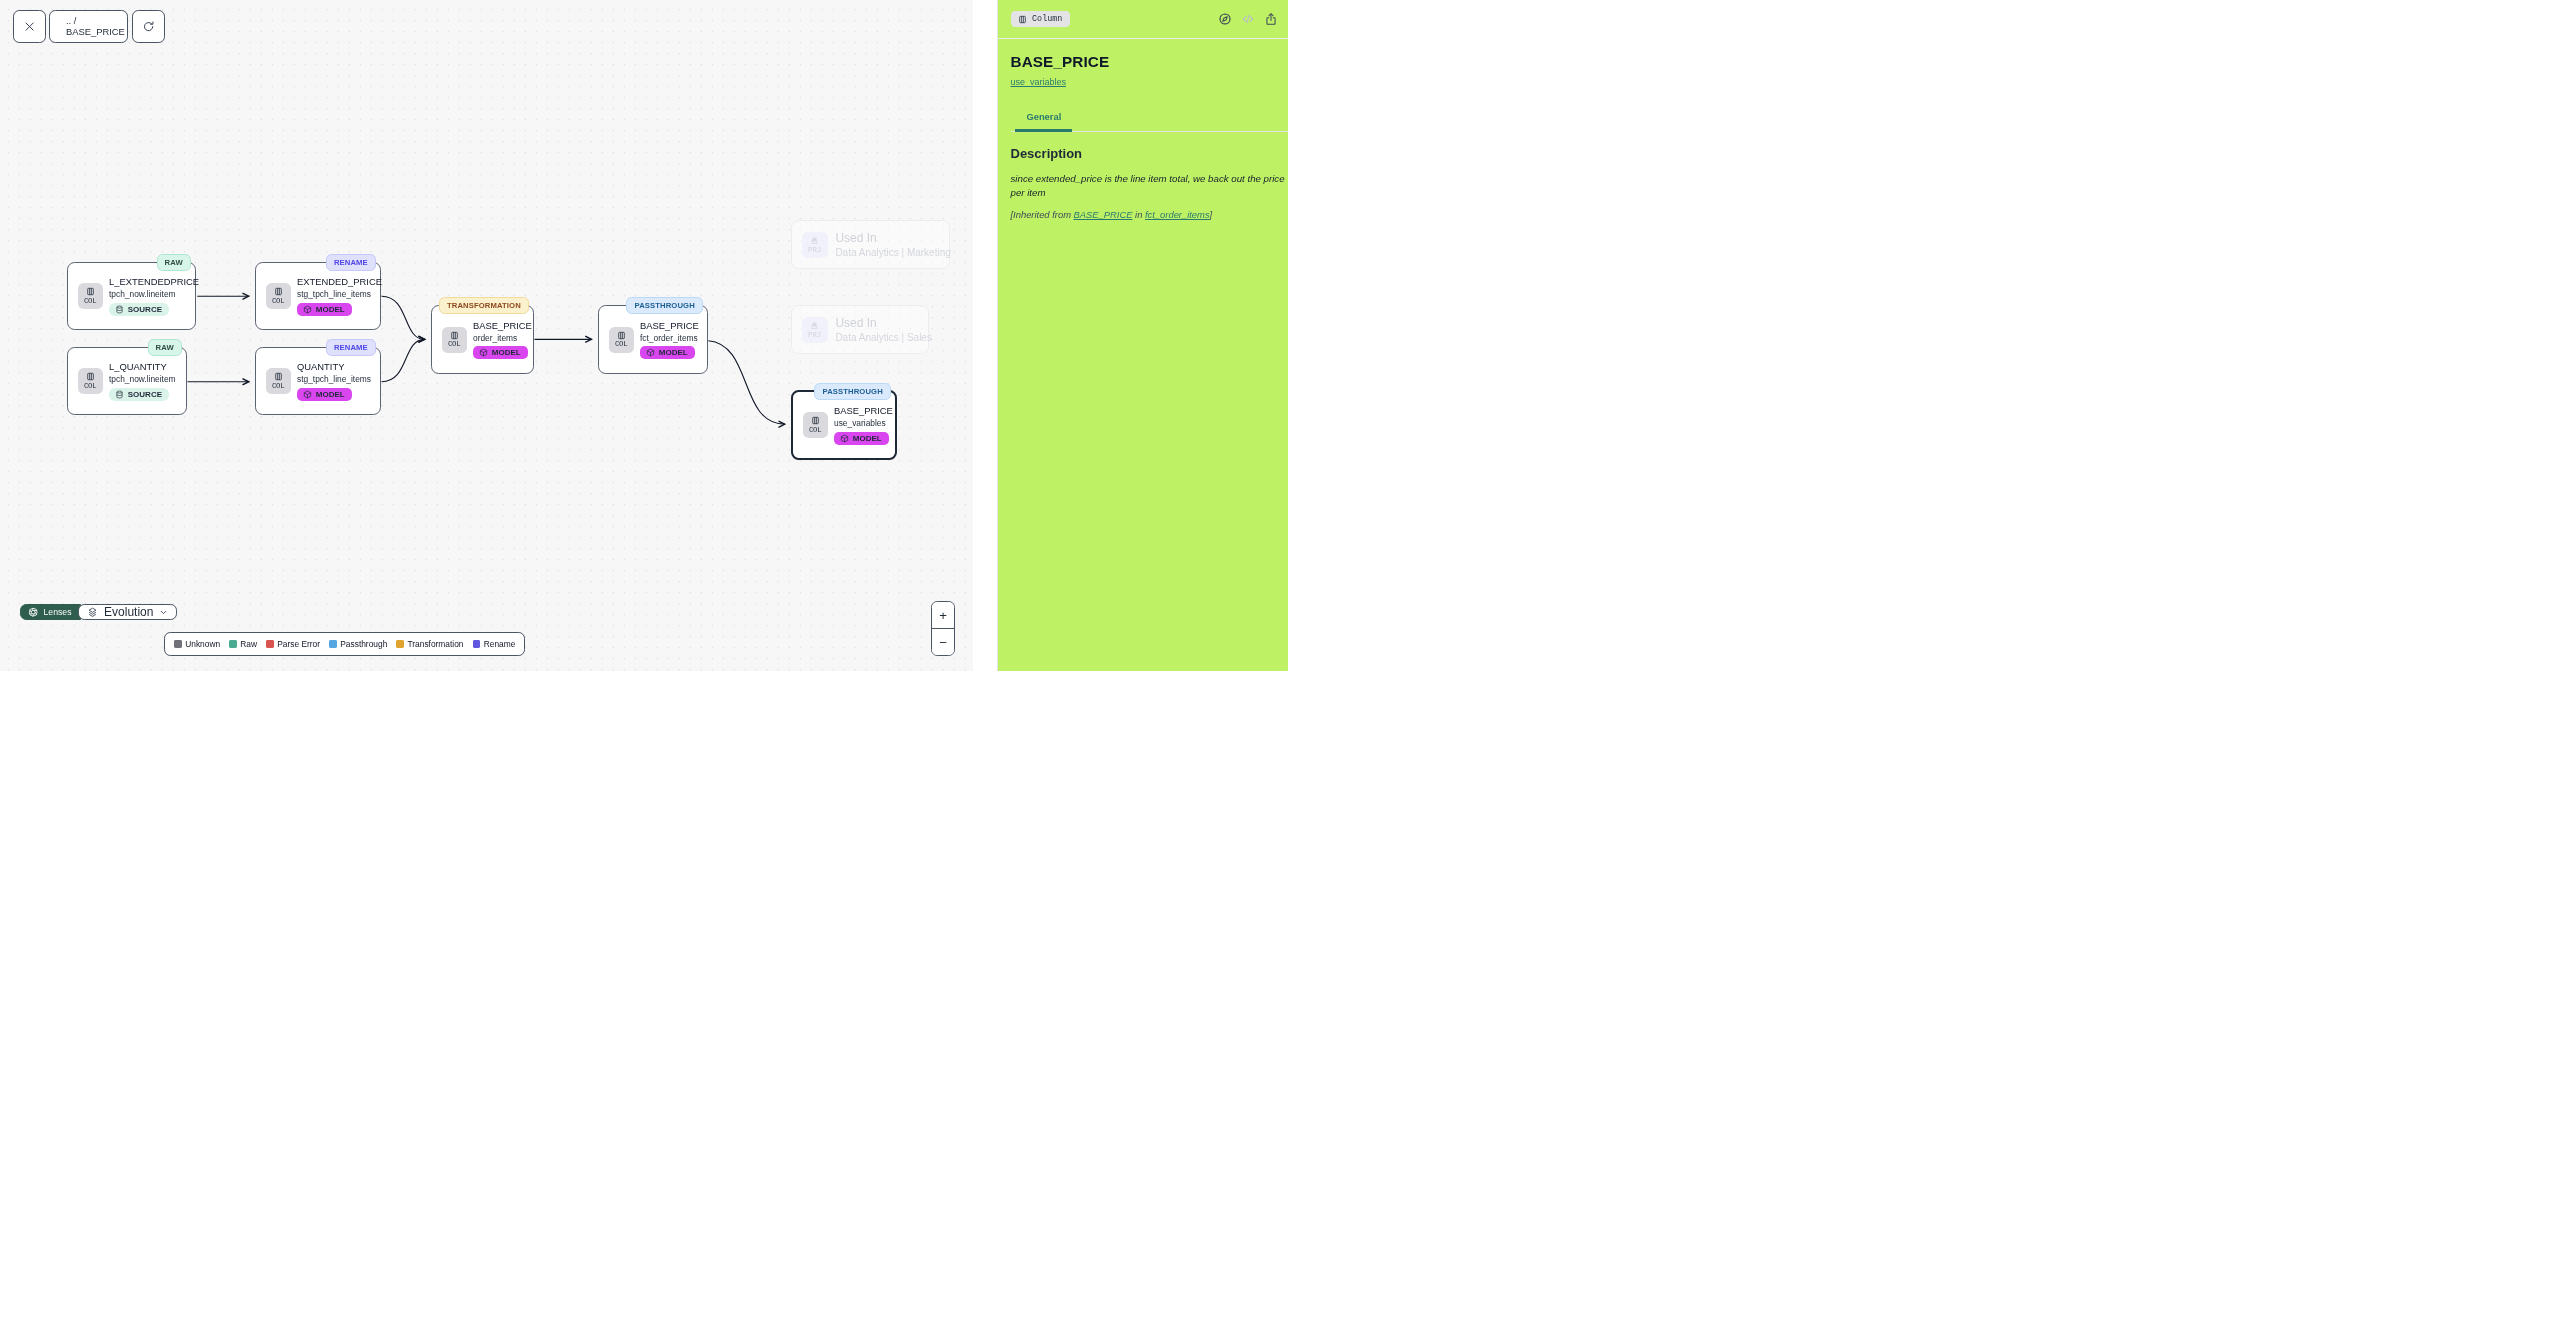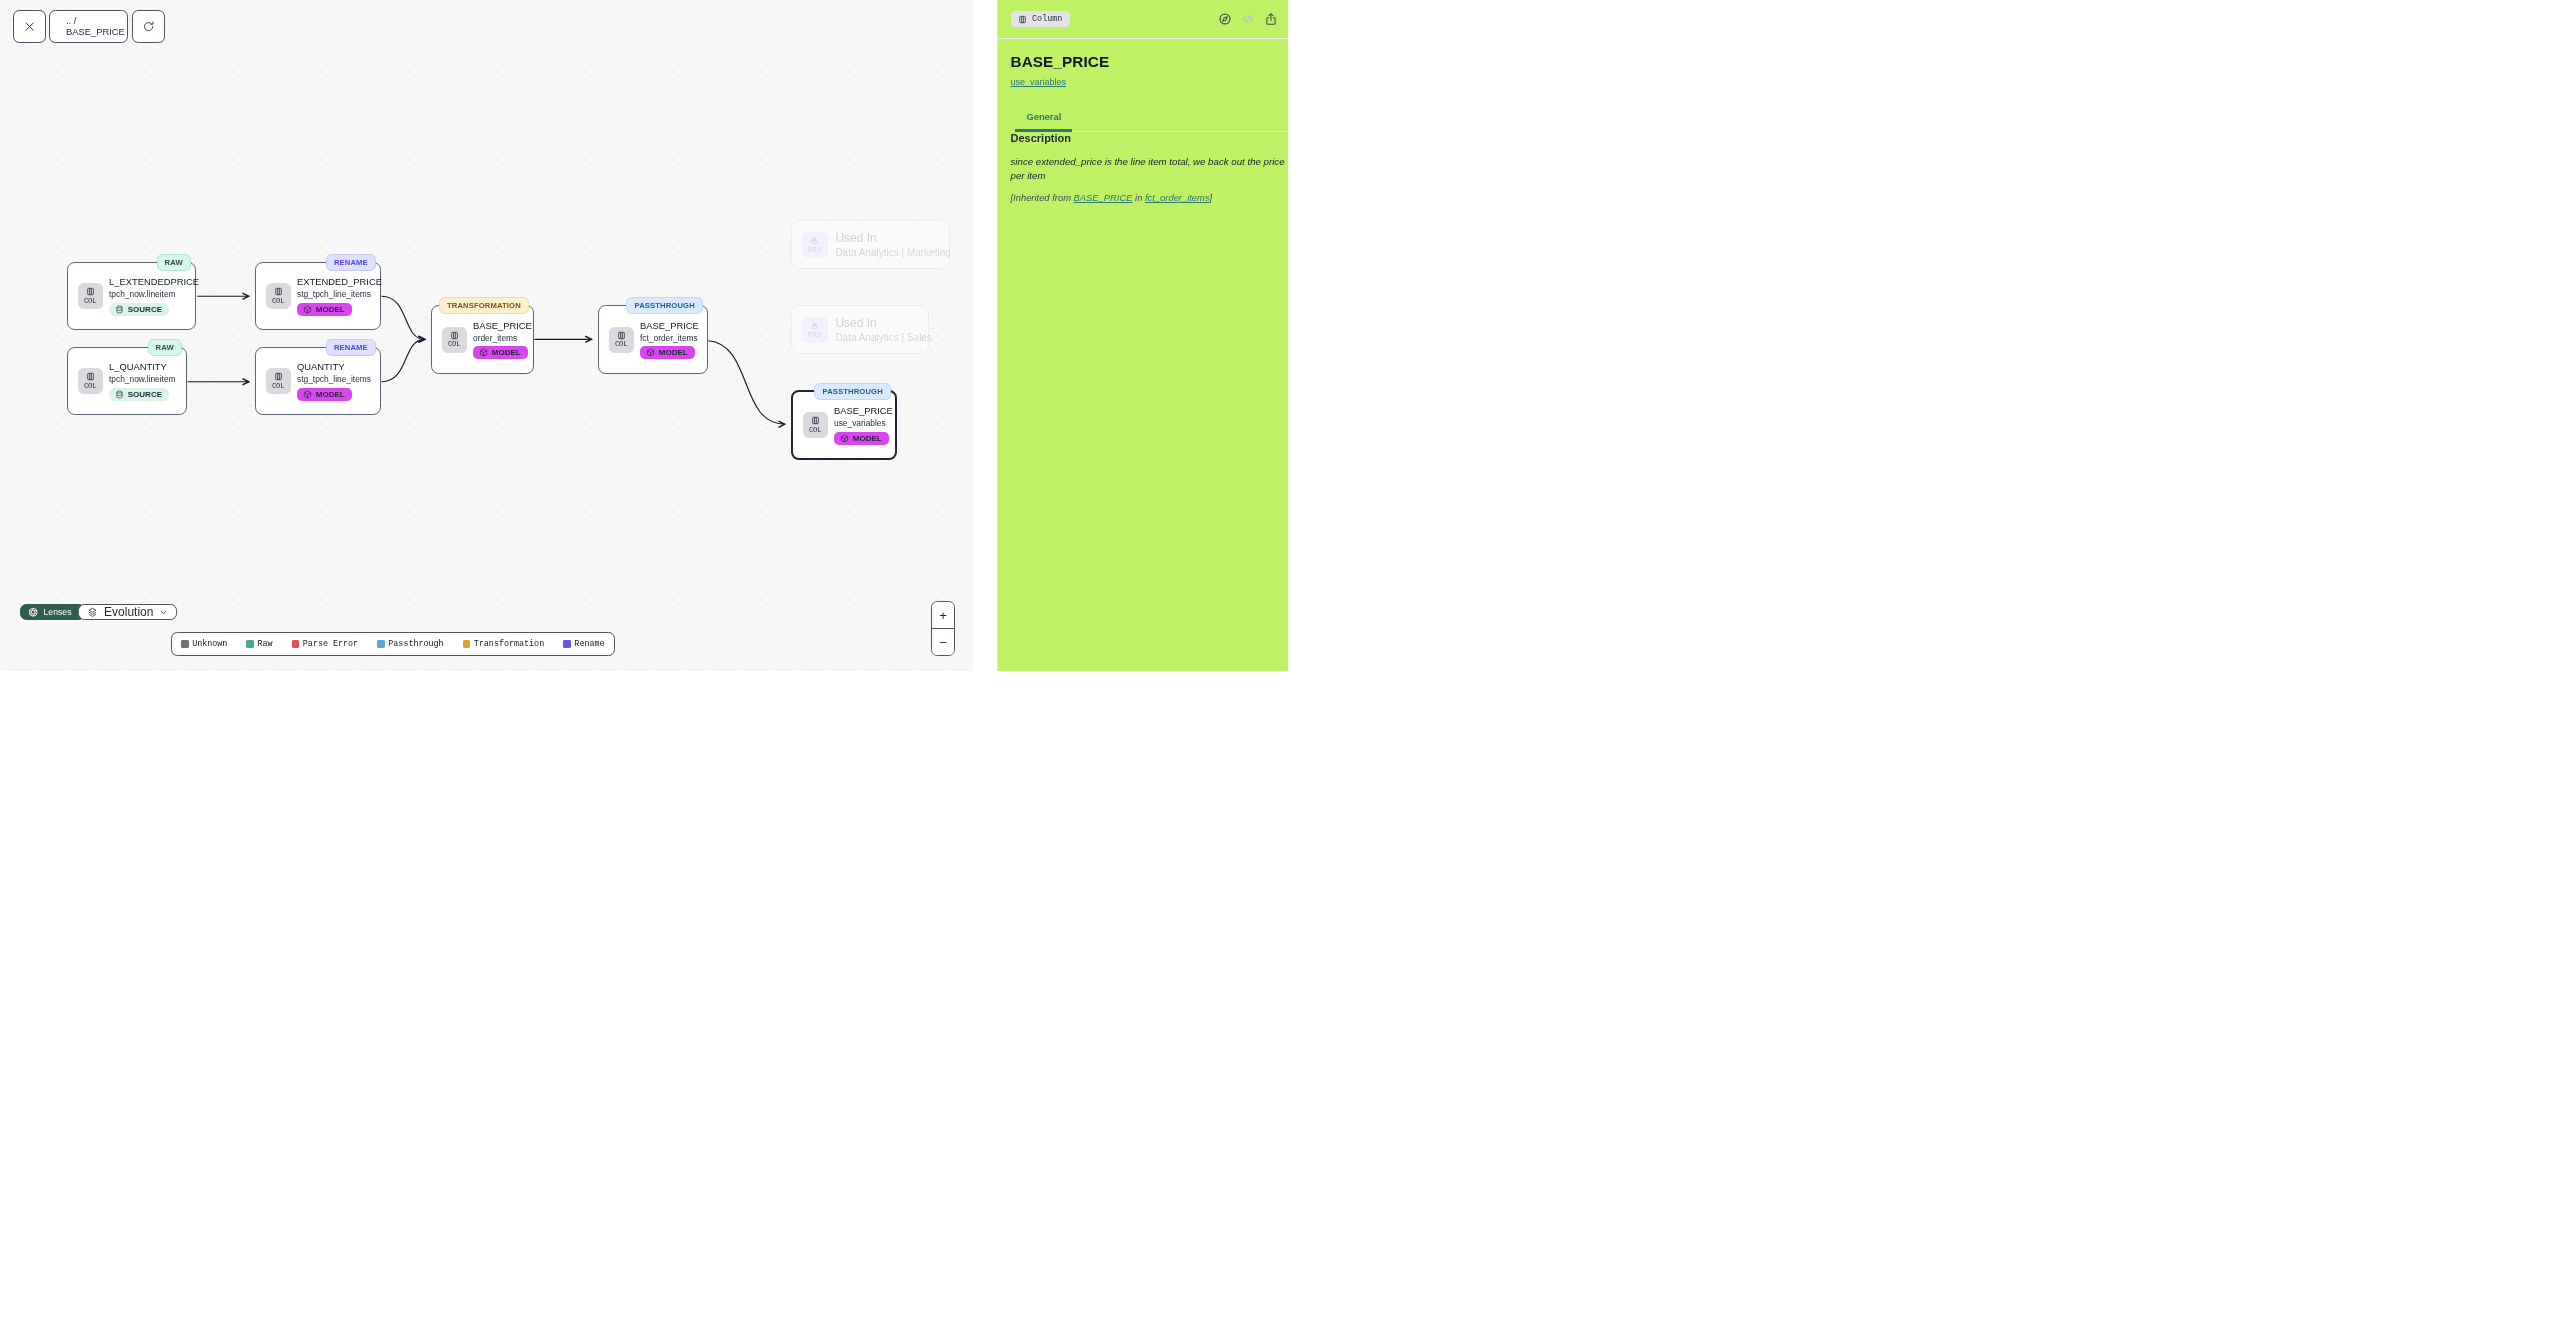--- a/index.html
+++ b/index.html
@@ -71,22 +71,22 @@
   .lensbar { position:absolute; left:19.5px; top:604px; height:16px; display:flex; }
   .lenses-seg { display:flex; align-items:center; gap:4.9px; background:#2f5d4e; color:#fff;
     border:1px solid #2f5d4e; border-radius:6.3px 0 0 6.3px; padding:0 8.4px 0 7.7px;
     font-size:8.7px; cursor:pointer; }
   .lenses-seg svg { width:10.4px; height:10.4px; }
   .lens-select { display:flex; align-items:center; gap:5.6px; background:#fff; color:#1f2937;
     border:1px solid #4b5563; border-radius:6.3px; margin-left:-2.8px; padding:0 8.4px;
     font-size:12px; cursor:pointer; }
   .lens-select svg.lyr { width:11px; height:11px; color:#374151; }
   .lens-select svg.chev { width:9px; height:9px; color:#374151; }
-  .legendbox { position:absolute; left:171px; top:632px; height:24px; display:flex; align-items:center;
-    gap:19px; background:#fff; border:1px solid #4b5563; border-radius:6.3px; padding:0 9px;font-family:Liberation Mono, monospace; }
+  .legendbox { position:absolute; left:164px; top:632px; height:24px; display:flex; align-items:center;
+    gap:9px; background:#fff; border:1px solid #4b5563; border-radius:6.3px; padding:0 9px; }
   .litem { display:flex; align-items:center; gap:3.5px; font-size:8.4px; color:#111827; }
   .lsq { width:7.7px; height:7.7px; border-radius:1.4px; display:inline-block; }
 
   
   .panel { position:absolute; left:997px; top:0; width:315px; height:671px; background:#bef264;
     border-left:0.7px solid #e4e4e7; }
   .phead { height:39px; display:flex; align-items:center; justify-content:space-between;
     padding:0 11px 0 12.5px; border-bottom:0.7px solid #e9e9ee; }
   .typebadge { display:inline-flex; align-items:center; gap:4.9px; background:#e4e4e7; color:#1f2937;
     border-radius:4.2px; padding:2.8px 7.7px; font-family:"Liberation Mono", monospace; font-size:8.4px; }
@@ -100,21 +100,21 @@
   .ptitle { font-size:15.3px; font-weight:700; color:#0f172a; letter-spacing:0.1px; }
   .plink { display:inline-block; margin-top:6.3px; font-size:9px; color:#2b7a70;
     text-decoration:underline; cursor:pointer; }
 
   .tabs { display:flex; margin-top:24px; border-bottom:0.7px solid #e4e4e7; padding-left:4.9px; }
   .tab { position:relative; padding:0 11px 8.4px 11px; font-size:9.4px; font-weight:600;
     color:#2b7a70; cursor:pointer; }
   .tab.active::after { content:""; position:absolute; left:0; right:0; bottom:-1.4px; height:2.8px;
     background:#2b7a70; }
 
-  .desc-label { font-size:11px; font-weight:700; color:#1f2937; }
+  .desc-label { margin-top:14px; font-size:13px; font-weight:700; color:#1f2937; }
   .desc-text { margin-top:11px; font-size:9.7px; font-style:italic; color:#16202e; line-height:1.5; }
   .inherited { margin-top:8.4px; font-size:9.4px; font-style:italic; color:#3f4a5a; }
   .inherited a { color:#2b7a70; text-decoration:underline; font-style:italic; cursor:pointer; }
 </style>
 </head>
 <body>
 
 <div class="app">
 
   <div class="canvas">

